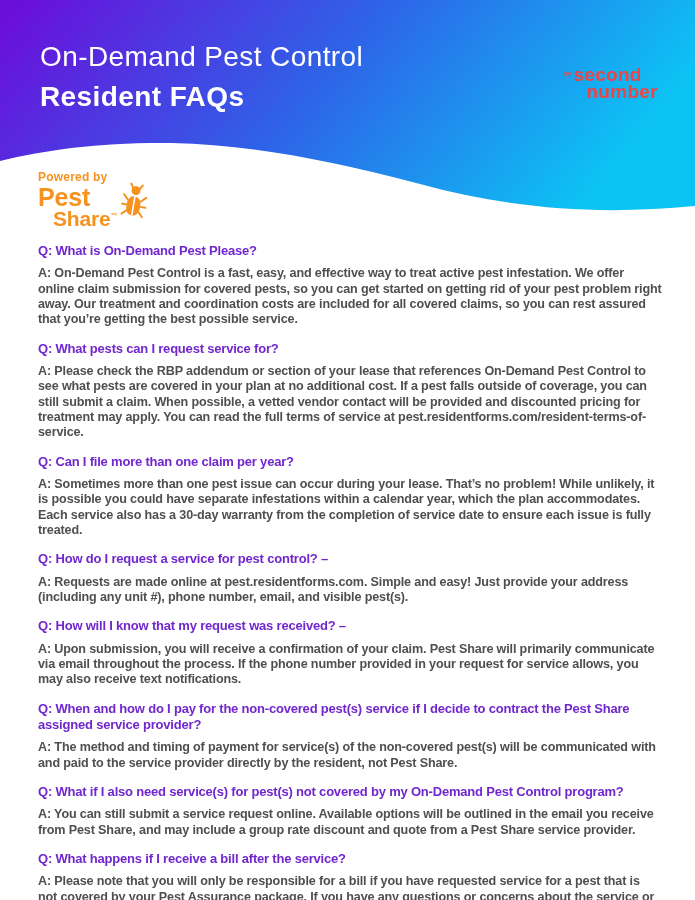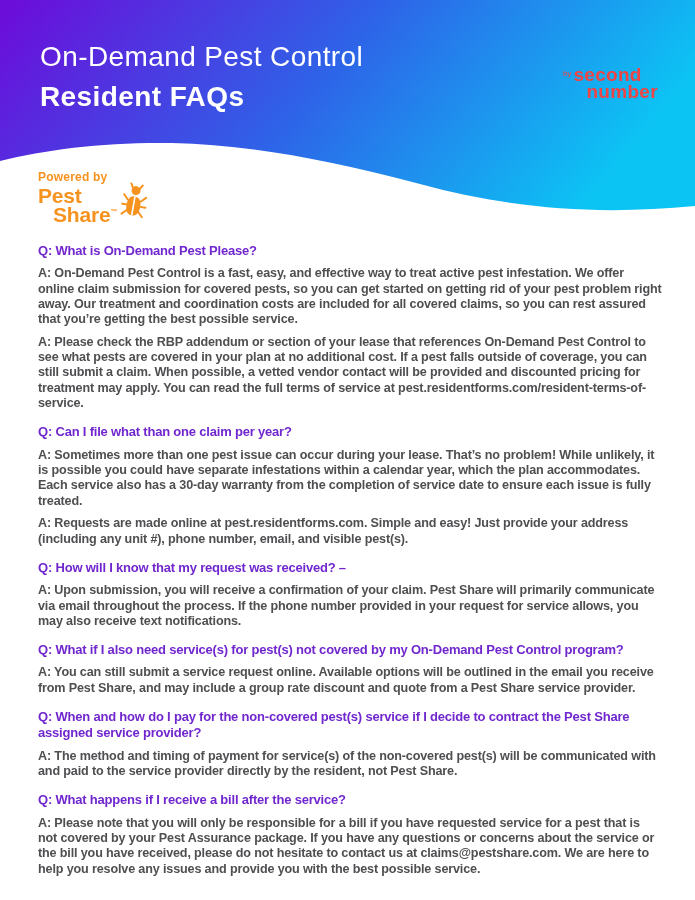--- a/index.html
+++ b/index.html
@@ -22,21 +22,21 @@
   .byline { position:absolute; top:66px; left:563px; display:flex; color:#ef4444; }
   .byline .by { font-size:8px; font-weight:400; margin-top:3px; margin-right:2px; }
   .byline .sn-stack { font-size:19px; font-weight:800; line-height:0.9; letter-spacing:0.3px; }
   .byline .sn2 { padding-left:13px; }
 
   
   .pestshare { position:absolute; top:170px; left:38px; color:#F6921E; }
   .powered { font-size:12px; font-weight:600; letter-spacing:0.2px; margin-bottom:2px; }
   .ps-row { display:flex; align-items:flex-start; }
   .ps-words { line-height:0.92; }
-  .ps-line1 { font-size:21px; font-weight:800; letter-spacing:-0.2px; }
+  .ps-line1 { font-size:25px; font-weight:800; letter-spacing:-0.2px; }
   .ps-line2 { font-size:21px; font-weight:800; letter-spacing:-0.2px; padding-left:15px; }
   .ps-line2 sup { font-size:7px; vertical-align:super; }
   .bug { width:27px; height:37px; margin-left:5px; transform:rotate(10deg); margin-top:-3px; }
 
   
   .faq { position:absolute; top:243px; left:38px; width:624px; }
   .faq-item .q { color:#7127CE; font-size:13px; font-weight:700; letter-spacing:-0.2px; line-height:1.25; margin-top:13px; }
   .faq-item:first-child .q { margin-top:0; }
   .faq-item .a { color:#4F4F52; font-size:12.6px; font-weight:700; letter-spacing:-0.15px; line-height:1.22; margin-top:7px; }
 </style>
@@ -96,38 +96,40 @@
     </svg>
   </div>
 </div>
 
 <main class="faq">
   <section class="faq-item">
     <h3 class="q" style="margin:0">Q: What is On-Demand Pest Please?</h3>
     <p class="a" style="margin-bottom:0">A: On-Demand Pest Control is a fast, easy, and effective way to treat active pest infestation. We offer online claim submission for covered pests, so you can get started on getting rid of your pest problem right away. Our treatment and coordination costs are included for all covered claims, so you can rest assured that you’re getting the best possible service.</p>
   </section>
   <section class="faq-item">
+    <h3 class="q" style="margin:13px 0 0 0">Q: What pests can I request service for?</h3>
     <p class="a" style="margin-bottom:0">A: Please check the RBP addendum or section of your lease that references On-Demand Pest Control to see what pests are covered in your plan at no additional cost. If a pest falls outside of coverage, you can still submit a claim. When possible, a vetted vendor contact will be provided and discounted pricing for treatment may apply. You can read the full terms of service at pest.residentforms.com/resident-terms-of-service.</p>
   </section>
   <section class="faq-item">
-    <h3 class="q" style="margin:13px 0 0 0">Q: Can I file what than one claim per year?</h3>
+    <h3 class="q" style="margin:13px 0 0 0">Q: Can I file more than one claim per year?</h3>
     <p class="a" style="margin-bottom:0">A: Sometimes more than one pest issue can occur during your lease. That’s no problem! While unlikely, it is possible you could have separate infestations within a calendar year, which the plan accommodates. Each service also has a 30-day warranty from the completion of service date to ensure each issue is fully treated.</p>
   </section>
   <section class="faq-item">
+    <h3 class="q" style="margin:13px 0 0 0">Q: How do I request a service for pest control? –</h3>
     <p class="a" style="margin-bottom:6px">A: Requests are made online at pest.residentforms.com. Simple and easy! Just provide your address (including any unit #), phone number, email, and visible pest(s).</p>
   </section>
   <section class="faq-item">
     <h3 class="q" style="margin:13px 0 0 0">Q: How will I know that my request was received? –</h3>
     <p class="a" style="margin-bottom:0">A: Upon submission, you will receive a confirmation of your claim. Pest Share will primarily communicate via email throughout the process. If the phone number provided in your request for service allows, you may also receive text notifications.</p>
   </section>
   <section class="faq-item">
+    <h3 class="q" style="margin:13px 0 0 0">Q: When and how do I pay for the non-covered pest(s) service if I decide to contract the Pest Share assigned service provider?</h3>
+    <p class="a" style="margin-bottom:0">A: The method and timing of payment for service(s) of the non-covered pest(s) will be communicated with and paid to the service provider directly by the resident, not Pest Share.</p>
+  </section>
+  <section class="faq-item">
     <h3 class="q" style="margin:13px 0 0 0">Q: What if I also need service(s) for pest(s) not covered by my On-Demand Pest Control program?</h3>
     <p class="a" style="margin-bottom:0">A: You can still submit a service request online. Available options will be outlined in the email you receive from Pest Share, and may include a group rate discount and quote from a Pest Share service provider.</p>
-  </section>
-  <section class="faq-item">
-    <h3 class="q" style="margin:13px 0 0 0">Q: When and how do I pay for the non-covered pest(s) service if I decide to contract the Pest Share assigned service provider?</h3>
-    <p class="a" style="margin-bottom:0">A: The method and timing of payment for service(s) of the non-covered pest(s) will be communicated with and paid to the service provider directly by the resident, not Pest Share.</p>
   </section>
   <section class="faq-item">
     <h3 class="q" style="margin:13px 0 0 0">Q: What happens if I receive a bill after the service?</h3>
     <p class="a" style="margin-bottom:0">A: Please note that you will only be responsible for a bill if you have requested service for a pest that is not covered by your Pest Assurance package. If you have any questions or concerns about the service or the bill you have received, please do not hesitate to contact us at claims@pestshare.com. We are here to help you resolve any issues and provide you with the best possible service.</p>
   </section>
 </main>
 
 </body></html>

